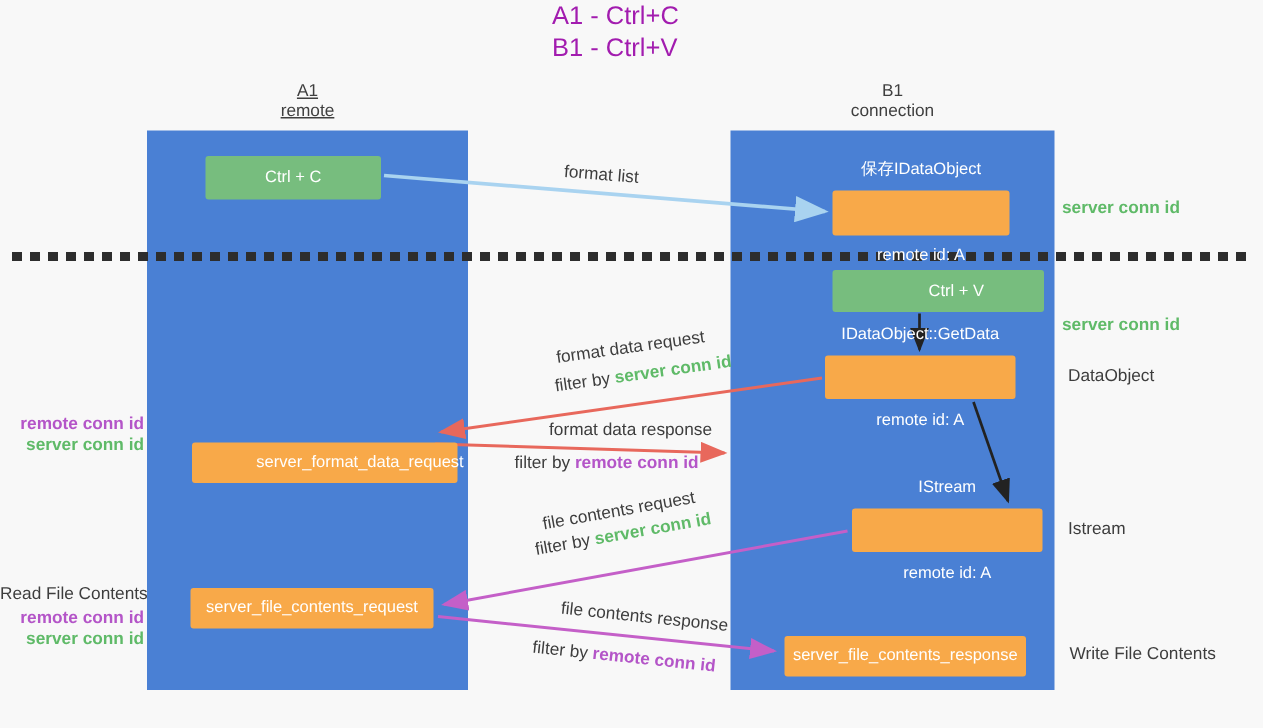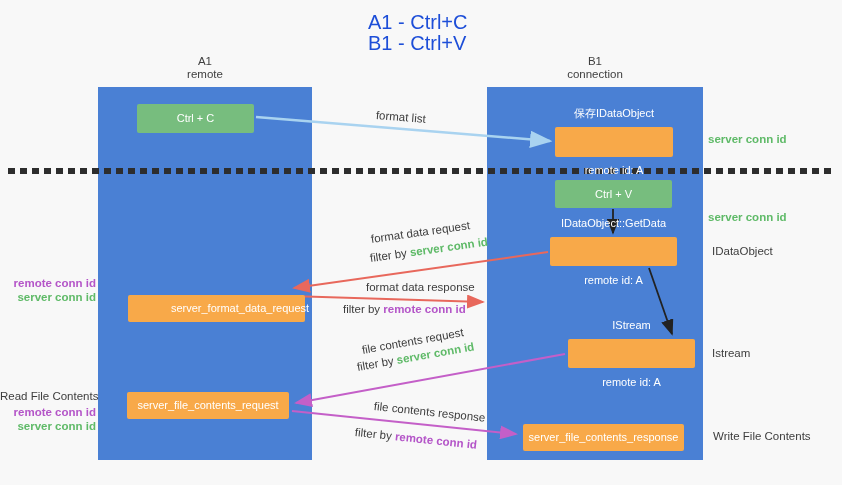--- a/index.html
+++ b/index.html
@@ -1,18 +1,18 @@
 <!DOCTYPE html>
 <html style="--lane_blue: #4a80d4; --node_green: #77bd7e; --node_orange: #f8a949; --conn_green: #5fba68; --conn_purple: #b455c8; --arrow_red: #e8685c; --arrow_magenta: #c45fc8; --arrow_blue: #a9d3f0; --arrow_black: #222222;"><head>
 <meta charset="utf-8">
 <style>
   html,body{margin:0;padding:0;background:#f8f8f8;font-family:"Liberation Sans",sans-serif;}
   .canvas{position:relative;width:842px;height:485px;background:#f8f8f8;overflow:hidden;}
 
-  .title{position:absolute;left:368px;top:12px;font-size:20px;line-height:21px;color:#1d4ed8;}
+  .title{position:absolute;left:368px;top:0;font-size:17px;line-height:21px;color:#a21caf;}
 
   .lane-header{position:absolute;top:55px;text-align:center;font-size:11.5px;line-height:13px;color:#3f3f3f;}
   .lane{position:absolute;top:87px;height:373px;background:var(--lane_blue,#4a80d4);}
 
   .divider{position:absolute;left:8px;top:168px;width:827px;height:6px;
     background:repeating-linear-gradient(90deg,#2d2d2d 0 7px,transparent 7px 12px);}
 
   svg.arrows{position:absolute;left:0;top:0;pointer-events:none;}
 
   .node{position:absolute;display:flex;flex-direction:column;align-items:center;justify-content:center;
@@ -34,21 +34,21 @@
 </head>
 <body>
 
 <div class="canvas">
 
   <div class="title">
     <div>A1 - Ctrl+C</div>
     <div>B1 - Ctrl+V</div>
   </div>
 
-  <div class="lane-header" style="left:98px;width:214px;">
+  <div class="lane-header" style="left:98px;width:214px;text-decoration:underline;">
     <div>A1</div>
     <div>remote</div>
   </div>
   <div class="lane-header" style="left:487px;width:216px;">
     <div>B1</div>
     <div>connection</div>
   </div>
 
   <div class="lane" style="left:98px;width:214px;"></div>
   <div class="lane" style="left:487px;width:216px;"></div>
@@ -81,21 +81,21 @@
 
   <div class="node green" style="left:137px;top:104px;width:117px;height:29px;">
     <span>Ctrl + C</span>
   </div>
 
   <div class="node orange" style="left:555px;top:127px;width:118px;height:30px;">
     <div>保存IDataObject</div>
     <div>remote id: A</div>
   </div>
 
-  <div class="node green" style="left:555px;top:180px;width:117px;height:28px;">
+  <div class="node green" style="left:555px;top:180px;width:117px;height:28px;padding-left:24px;">
     <span>Ctrl + V</span>
   </div>
 
   <div class="node orange" style="left:550px;top:237px;width:127px;height:29px;">
     <div>IDataObject::GetData</div>
     <div>remote id: A</div>
   </div>
 
   <div class="node orange" style="left:128px;top:295px;width:130px;height:27px;padding-left:47px;">
     <span>server_format_data_request</span>
@@ -132,21 +132,21 @@
     <span>filter by </span><span class="key green">server conn id</span>
   </div>
 
   <div class="albl" style="left:374px;top:400px;transform:rotate(6deg);">file contents response</div>
   <div class="albl" style="left:355px;top:426px;transform:rotate(6deg);">
     <span>filter by </span><span class="key purple">remote conn id</span>
   </div>
 
   <div class="side bold-green" style="left:708px;top:133px;">server conn id</div>
   <div class="side bold-green" style="left:708px;top:211px;">server conn id</div>
-  <div class="side" style="left:712px;top:245px;">IDataObject</div>
+  <div class="side" style="left:712px;top:245px;">DataObject</div>
   <div class="side" style="left:712px;top:347px;">Istream</div>
   <div class="side" style="left:713px;top:430px;">Write File Contents</div>
 
   <div class="left-block" style="left:0;top:277px;width:96px;">
     <div class="purple">remote conn id</div>
     <div class="green">server conn id</div>
   </div>
   <div class="side" style="left:0;top:390px;width:86px;text-align:right;">Read File Contents</div>
   <div class="left-block" style="left:0;top:406px;width:96px;">
     <div class="purple">remote conn id</div>

